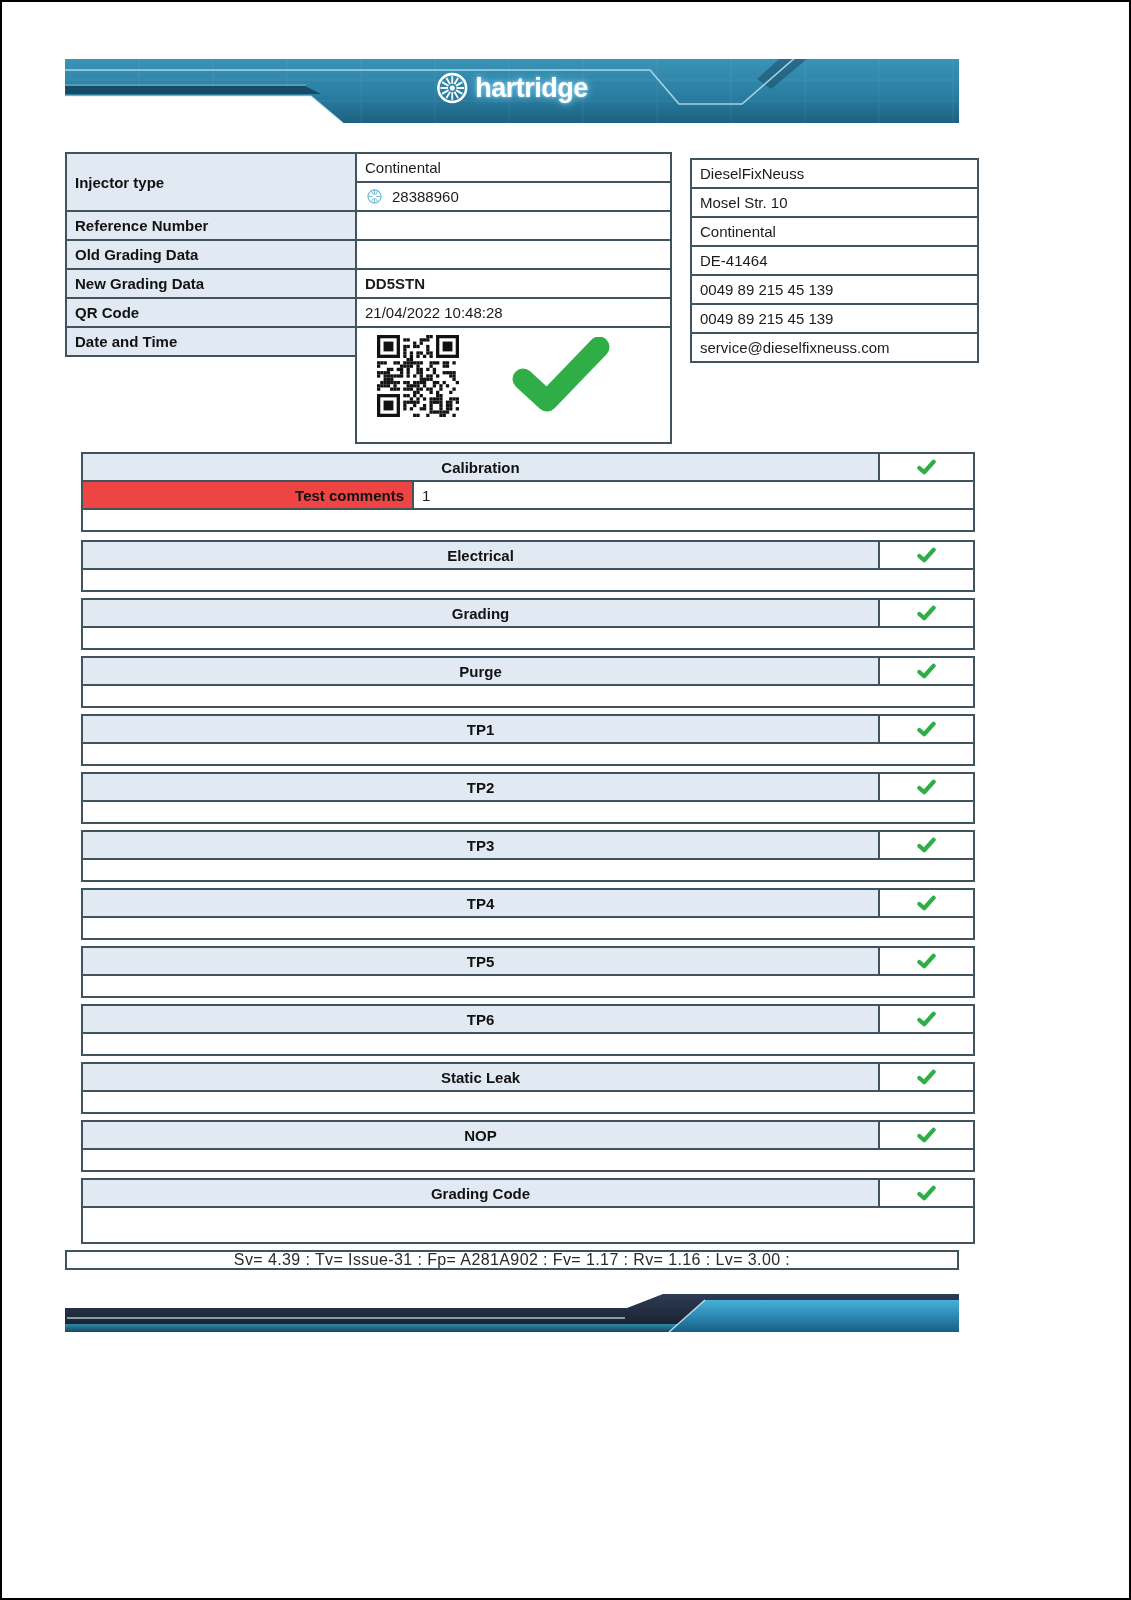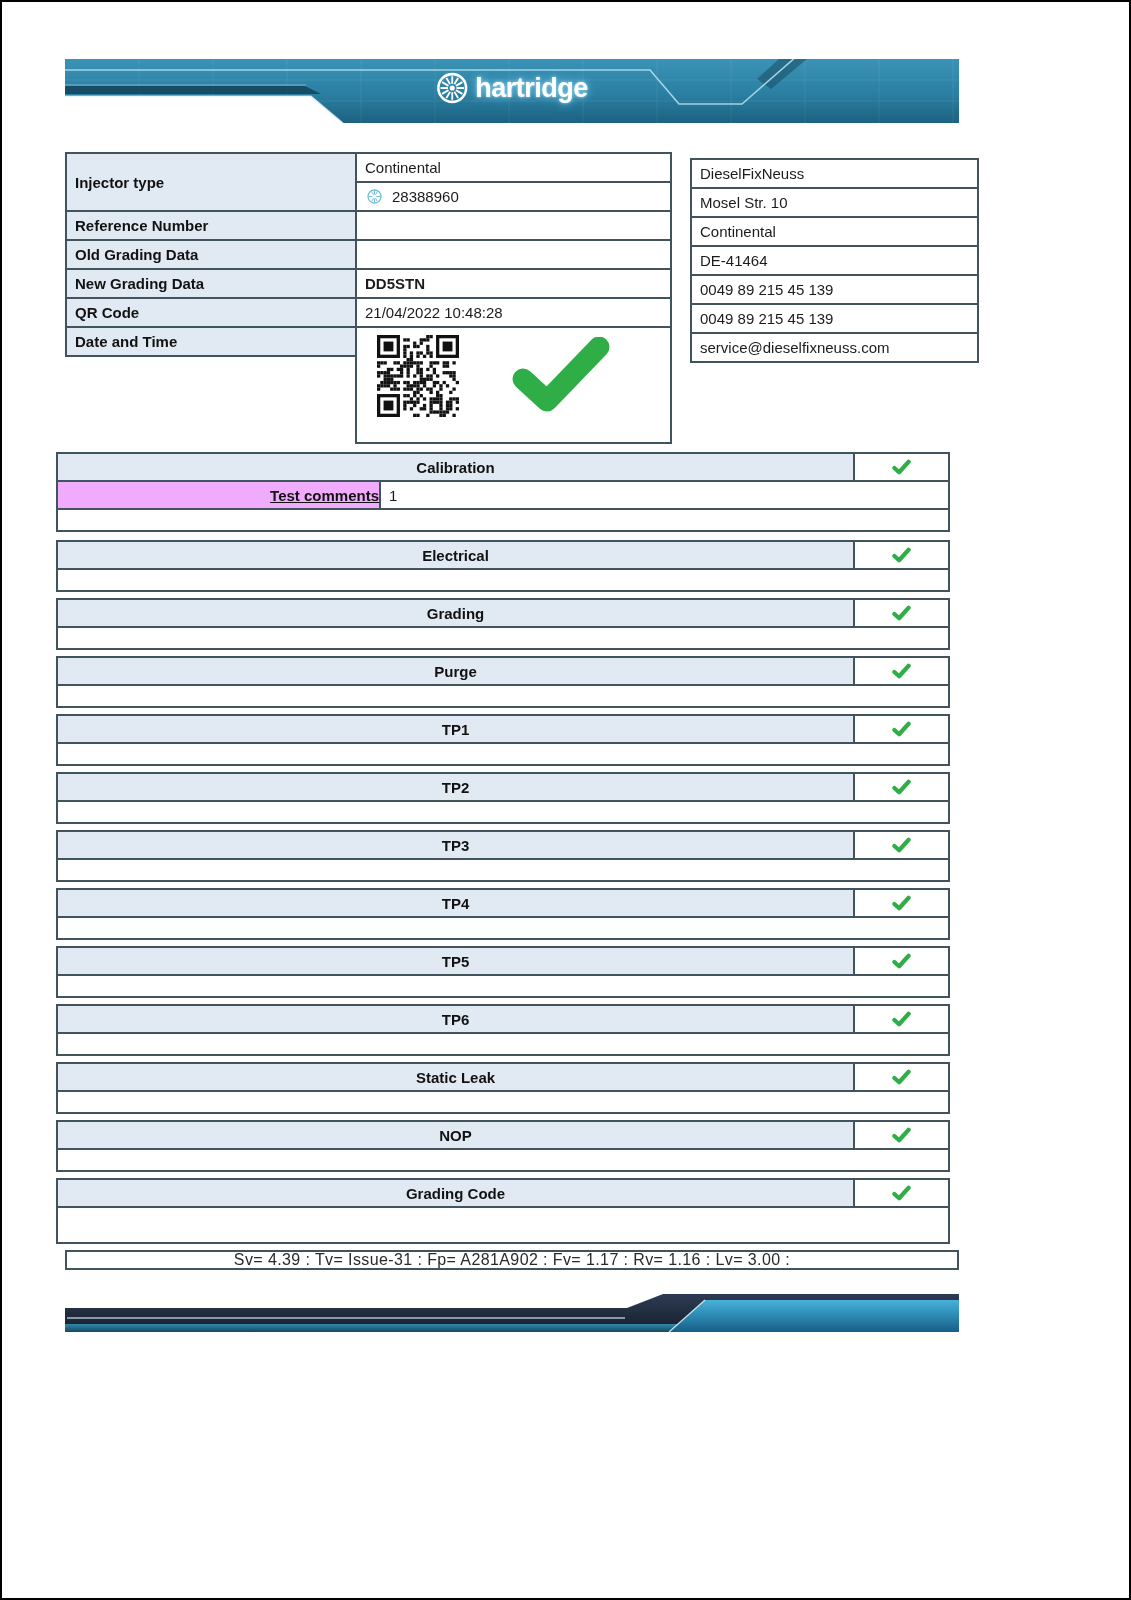--- a/index.html
+++ b/index.html
@@ -24,30 +24,30 @@
   .col-values{left:353px;top:150px;width:313px;}
   .col-address{left:668px;top:156px;width:285px;margin-left:20px;}
   .row.tall{height:56px;}
   .row.qr{height:107px;align-items:flex-start;padding-top:7px;}
   .row .bold, .row.bold{font-weight:bold;}
   .part-icon{margin:0 10px 0 2px;flex:none;}
   .qr-img{margin-left:12px;flex:none;}
   .bigcheck{margin-left:52px;margin-top:2px;flex:none;}
 
   
-  .sec{position:absolute;left:54px;width:890px;border:2px solid #41535c;background:#fff;}
+  .sec{position:absolute;left:79px;width:890px;border:2px solid #41535c;background:#fff;}
   .sec .hdr{display:flex;height:26px;border-bottom:2px solid #41535c;}
   .sec .hdr .lbl{flex:1;background:#e1eaf2;border-right:2px solid #41535c;display:flex;align-items:center;
                  justify-content:center;font-weight:bold;font-size:15px;color:#121212;}
   .sec .hdr .chk{width:93px;display:flex;align-items:center;justify-content:center;background:#fff;}
   .sec .spacer{height:20px;background:#fff;}
   .sec.gc .spacer{height:34px;}
   .crow{display:flex;height:26px;border-bottom:2px solid #41535c;font-size:15px;}
-  .crow .clbl{width:321px;background:#f0abfc;font-weight:bold;color:#121212;display:flex;align-items:center;
-              justify-content:flex-end;padding-right:0;border-right:2px solid #41535c;text-decoration:underline;}
+  .crow .clbl{width:321px;background:#ef4444;font-weight:bold;color:#121212;display:flex;align-items:center;
+              justify-content:flex-end;padding-right:8px;border-right:2px solid #41535c;}
   .crow .cval{flex:1;display:flex;align-items:center;padding-left:8px;color:#1c1c1c;}
 
   .vstrip{position:absolute;left:63px;top:1248px;width:890px;height:16px;border:2px solid #41535c;background:#fff;
           display:flex;align-items:center;justify-content:center;font-size:16px;color:#2a2a2a;letter-spacing:.4px;}
 </style>
 </head>
 <body>
 
 <div class="page">
 

